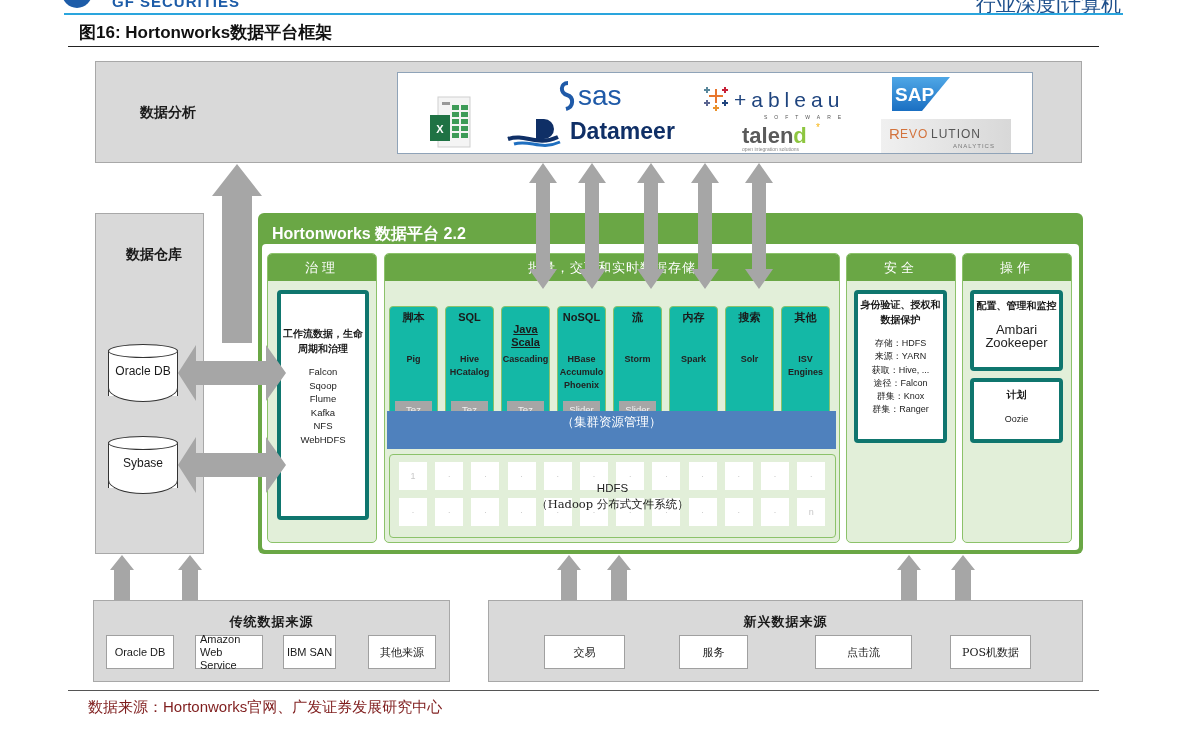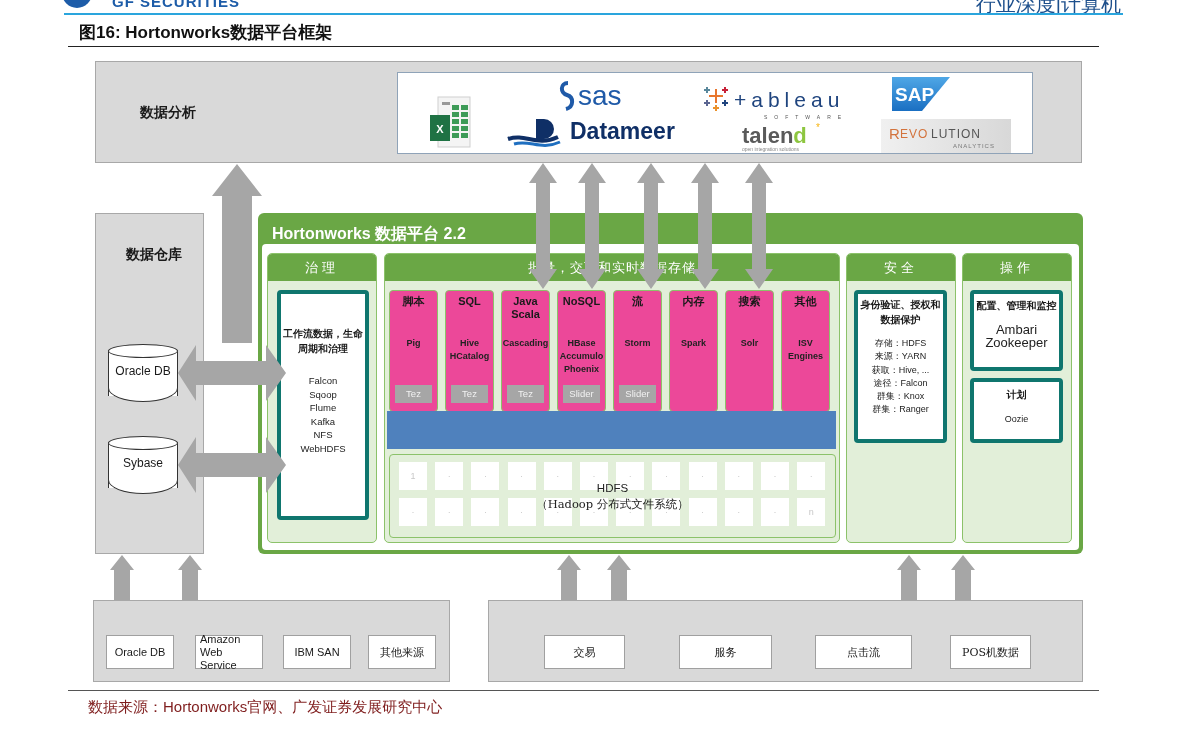--- a/index.html
+++ b/index.html
@@ -47,23 +47,23 @@
   #sec-storage { left: 384px; top: 253px; width: 456px; height: 290px; }
   #sec-security { left: 846px; top: 253px; width: 110px; height: 290px; }
   #sec-operations { left: 962px; top: 253px; width: 110px; height: 290px; }
 
   .card { position: absolute; background: #fff; border: 4px solid #0f766e; border-radius: 4px; text-align: center; }
   .card-head { font-size: 11px; font-weight: bold; line-height: 15px; }
   .card-body { font-size: 9.5px; line-height: 13.5px; color: #222; }
 
   #gov-card { left: 277px; top: 290px; width: 92px; height: 230px; }
   #gov-card .card-head { margin-top: 32px; font-size: 10px; }
-  #gov-card .card-body { margin-top: 18px; }
-
-  .eng { position: absolute; top: 290px; width: 49px; height: 122px; background: #ec4899; border: 1px solid #8cc26a; border-radius: 4px; text-align: center; }
+  #gov-card .card-body { margin-top: 9px; }
+
+  .eng { position: absolute; top: 306px; width: 49px; height: 122px; background: #14b8a6; border: 1px solid #8cc26a; border-radius: 4px; text-align: center; }
   .eng .card-head { margin-top: 4px; font-size: 11px; line-height: 13px; }
   .eng .card-body { position: absolute; left: 0; right: 0; top: 46px; font-size: 9px; line-height: 13px; font-weight: bold; }
   .eng .tag { position: absolute; left: 5px; right: 5px; bottom: 8px; height: 18px; background: #a6a6a6; color: #f2f2f2; font-size: 9.5px; line-height: 18px; }
 
   #yarn-bar { left: 387px; top: 411px; width: 449px; height: 38px; background: #4f81bd; color: #fff; text-align: center; font-size: 12.5px; line-height: 16px; padding-top: 3px; }
   #hdfs-area { left: 389px; top: 454px; width: 447px; height: 84px; background: #e2efd9; border: 1px solid #8cc26a; border-radius: 4px; }
   .hdfs-cell { position: absolute; width: 28px; height: 28px; background: #fff; color: #c8c8c8; font-size: 9px; text-align: center; line-height: 28px; }
   #hdfs-label { left: 389px; top: 480px; width: 447px; text-align: center; font-size: 11.5px; line-height: 16px; color: #222; }
 
   #sec-card { left: 854px; top: 290px; width: 93px; height: 153px; }
@@ -229,21 +229,21 @@
     </div>
     <div class="eng" style="left: 445px;">
       <div class="card-head" style="width: 38px; margin: 4px auto 0px;">SQL</div>
       <div class="card-body">
         <div>Hive</div>
         <div>HCatalog</div>
       </div>
       <div class="tag">Tez</div>
     </div>
     <div class="eng" style="left: 501px;">
-      <div class="card-head" style="width: 38px; margin: 4px auto 0px;">Java Scala</div>
+      <div class="card-head" style="width: 38px; margin: 16px auto 0px; text-decoration: underline;">Java Scala</div>
       <div class="card-body">
         <div>Cascading</div>
       </div>
       <div class="tag">Tez</div>
     </div>
     <div class="eng" style="left: 557px;">
       <div class="card-head" style="width: 38px; margin: 4px auto 0px;">NoSQL</div>
       <div class="card-body">
         <div>HBase</div>
         <div>Accumulo</div>
@@ -304,20 +304,21 @@
     <div class="hdfs-cell" style="left: 688.6px; top: 498px;">·</div>
     <div class="hdfs-cell" style="left: 724.8px; top: 498px;">·</div>
     <div class="hdfs-cell" style="left: 761px; top: 498px;">·</div>
     <div class="hdfs-cell" style="left: 797.2px; top: 498px;">n</div>
   </div>
 <div id="hdfs-label" class="abs">
   <div>HDFS</div>
   <div class="serif">（Hadoop 分布式文件系统）</div>
 </div>
 <div id="yarn-bar" class="abs">
+  <div class="serif">（集群资源管理）</div>
 </div>
 
 <div id="sec-security" class="sec">
   <div class="sec-head serif">安全</div>
 </div>
 <div id="sec-card" class="card">
   <div class="card-head serif">身份验证、授权和数据保护</div>
   <div class="card-body">
     <div>存储：HDFS</div>
     <div>来源：YARN</div>
@@ -339,28 +340,30 @@
   </div>
 </div>
 <div id="ops-card2" class="card">
   <div class="card-head serif">计划</div>
   <div class="card-body">
     <div>Oozie</div>
   </div>
 </div>
 
 <div id="legacy-panel" class="abs gray-panel">
+  <div class="src-title serif">传统数据来源</div>
   <div class="src-box" style="left:12px;width:68px;">Oracle DB</div>
   <div class="src-box" style="left:101px;width:68px;padding:0 4px;">Amazon Web Service</div>
-  <div class="src-box" style="left:189px;width:68px;">IBM SAN</div>
+  <div class="src-box" style="left:189px;width:53px;">IBM SAN</div>
   <div class="src-box serif" style="left:274px;width:68px;">其他来源</div>
 </div>
 <div id="emerging-panel" class="abs gray-panel">
+  <div class="src-title serif">新兴数据来源</div>
   <div class="src-box serif" style="left:55px;width:81px;">交易</div>
-  <div class="src-box serif" style="left:190px;width:93px;">服务</div>
+  <div class="src-box serif" style="left:190px;width:69px;">服务</div>
   <div class="src-box serif" style="left:326px;width:97px;">点击流</div>
   <div class="src-box serif" style="left:461px;width:81px;">POS机数据</div>
 </div>
 
 <svg class="abs" style="left:0;top:0;" width="1191" height="739">
 
   <path d="M222 343 V196 H212 L237 164 L262 196 H252 V343 Z" fill="#a6a6a6"></path>
 
   <path d="M178 373 L196 345 V361 H266 V345 L286 373 L266 401 V385 H196 V401 Z" fill="#a6a6a6"></path>
   <path d="M178 465 L196 437 V453 H266 V437 L286 465 L266 493 V477 H196 V493 Z" fill="#a6a6a6"></path>

